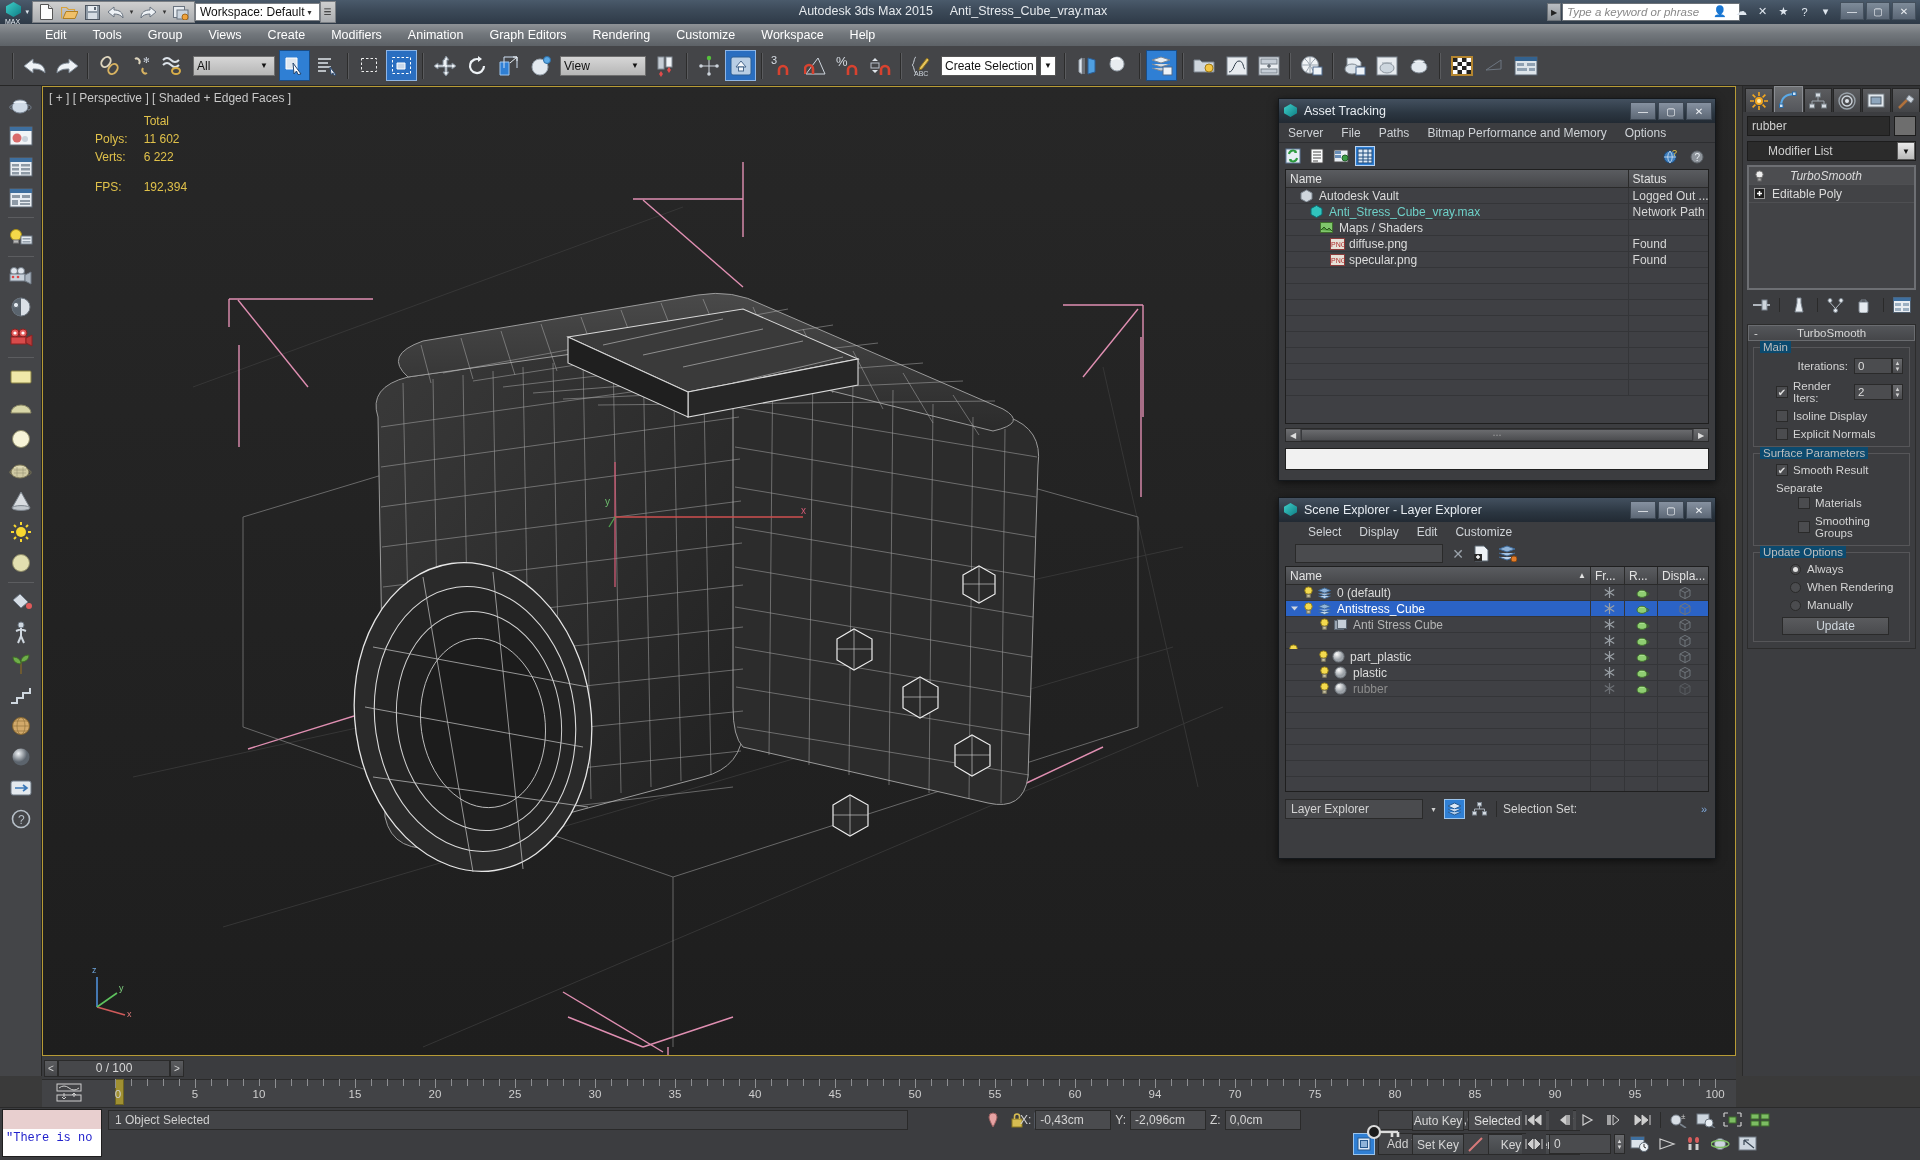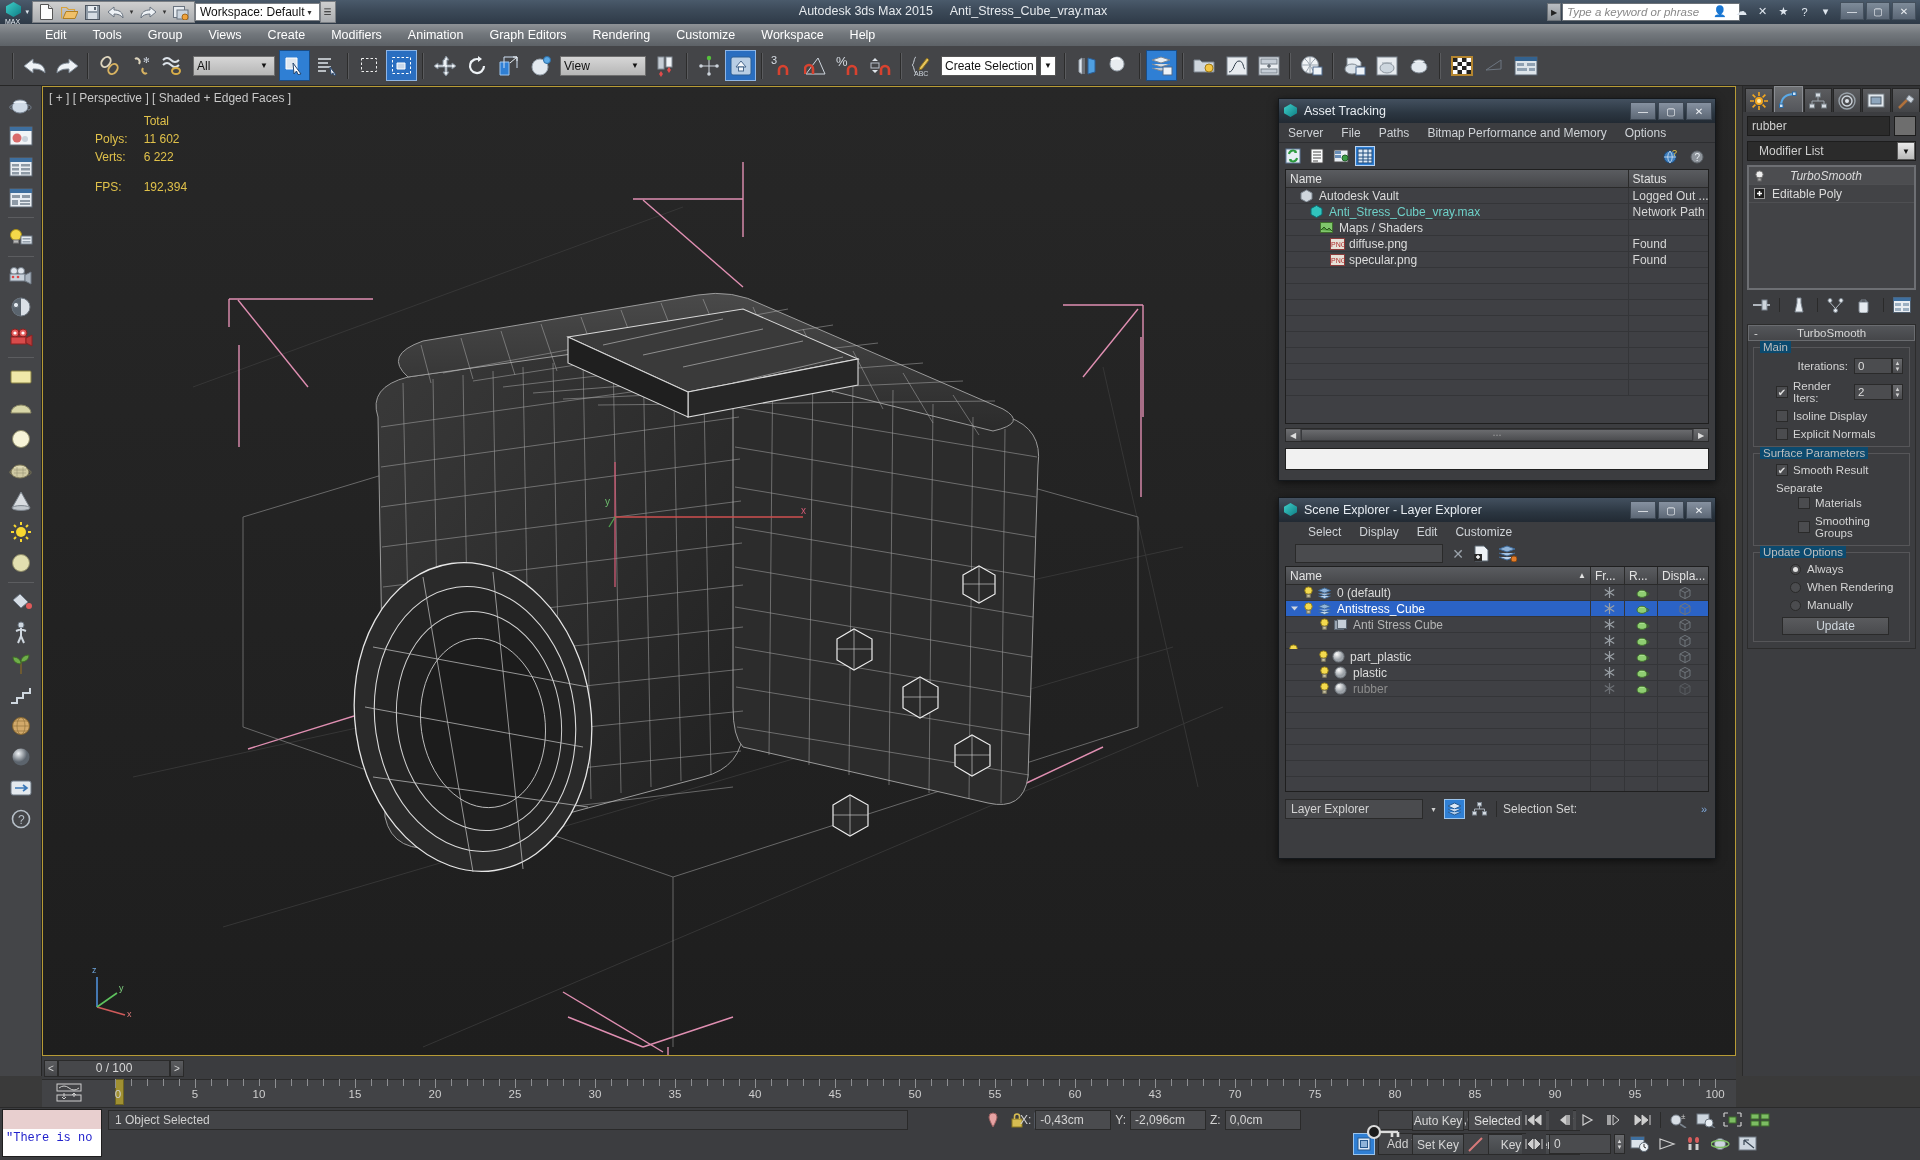--- a/index.html
+++ b/index.html
@@ -77,21 +77,21 @@
     border-left:1px solid #2a2a2a; }
   .cp-tabs { display:flex; height:26px; background:#333436; padding-left:2px; gap:1px; align-items:flex-end;}
   .cp-tab { width:29px; height:24px; background:linear-gradient(180deg,#5b5c5f,#444548);
     border:1px solid #262626; border-bottom:none; display:flex; align-items:center; justify-content:center;}
   .cp-tab.active { background:linear-gradient(180deg,#6e7073,#53555a); height:26px; border-color:#8a8d92;}
   .cp-namerow { display:flex; padding:4px 4px 0 4px; gap:4px; }
   .cp-name { flex:1; height:20px; background:#2b2b2b; border:1px solid #1d1d1d; color:#cfcfcf;
     font-size:12px; padding:0 4px; display:flex; align-items:center;}
   .cp-swatch { width:22px; height:20px; background:#6e6e6e; border:1px solid #1d1d1d; }
   .cp-modlist { margin:5px 4px 0 4px; height:20px; background:#2b2b2b; border:1px solid #1d1d1d;
-    display:flex; align-items:center; color:#cfcfcf; font-size:12px; padding-left:11px; }
+    display:flex; align-items:center; color:#cfcfcf; font-size:12px; padding-left:20px; }
   .cp-modlist .arr { margin-left:auto; width:18px; height:18px; background:linear-gradient(180deg,#e9e9e9,#b9b9b9);
     border:1px solid #5a5a5a; display:flex; align-items:center; justify-content:center; font-size:8px; color:#111;}
   .cp-stack { margin:4px 4px 0 4px; height:125px; background:#424346; border:2px solid #6d6f73; }
   .cp-stack .row { height:18px; display:flex; align-items:center; font-size:12px; padding-left:4px; gap:6px;
      border-bottom:1px solid #4e4f52;}
   .cp-stack .row .mi-icon { width:13px; height:13px; display:flex; align-items:center; justify-content:center;}
   .cp-stack .row.sel { background:#4c4d50; }
   .cp-toolrow { display:flex; align-items:center; justify-content:space-around; height:26px; margin:2px 4px 0 4px; }
   .cp-toolrow .ti { width:20px; height:20px; display:flex; align-items:center; justify-content:center;}
   .rollout { margin:6px 4px 0 4px; border:1px solid #2c2c2c; background:#3c3d40; }
@@ -1856,21 +1856,21 @@
       <div class="tlab" style="left: 240px;">15</div>
       <div class="tlab" style="left: 320px;">20</div>
       <div class="tlab" style="left: 400px;">25</div>
       <div class="tlab" style="left: 480px;">30</div>
       <div class="tlab" style="left: 560px;">35</div>
       <div class="tlab" style="left: 640px;">40</div>
       <div class="tlab" style="left: 720px;">45</div>
       <div class="tlab" style="left: 800px;">50</div>
       <div class="tlab" style="left: 880px;">55</div>
       <div class="tlab" style="left: 960px;">60</div>
-      <div class="tlab" style="left: 1040px;">43</div>
+      <div class="tlab" style="left: 1040px;">94</div>
       <div class="tlab" style="left: 1120px;">70</div>
       <div class="tlab" style="left: 1200px;">75</div>
       <div class="tlab" style="left: 1280px;">80</div>
       <div class="tlab" style="left: 1360px;">85</div>
       <div class="tlab" style="left: 1440px;">90</div>
       <div class="tlab" style="left: 1520px;">95</div>
       <div class="tlab" style="left: 1600px;">100</div>
       <div class="tlab" style="left: 3px;">0</div>
     </div>
 

